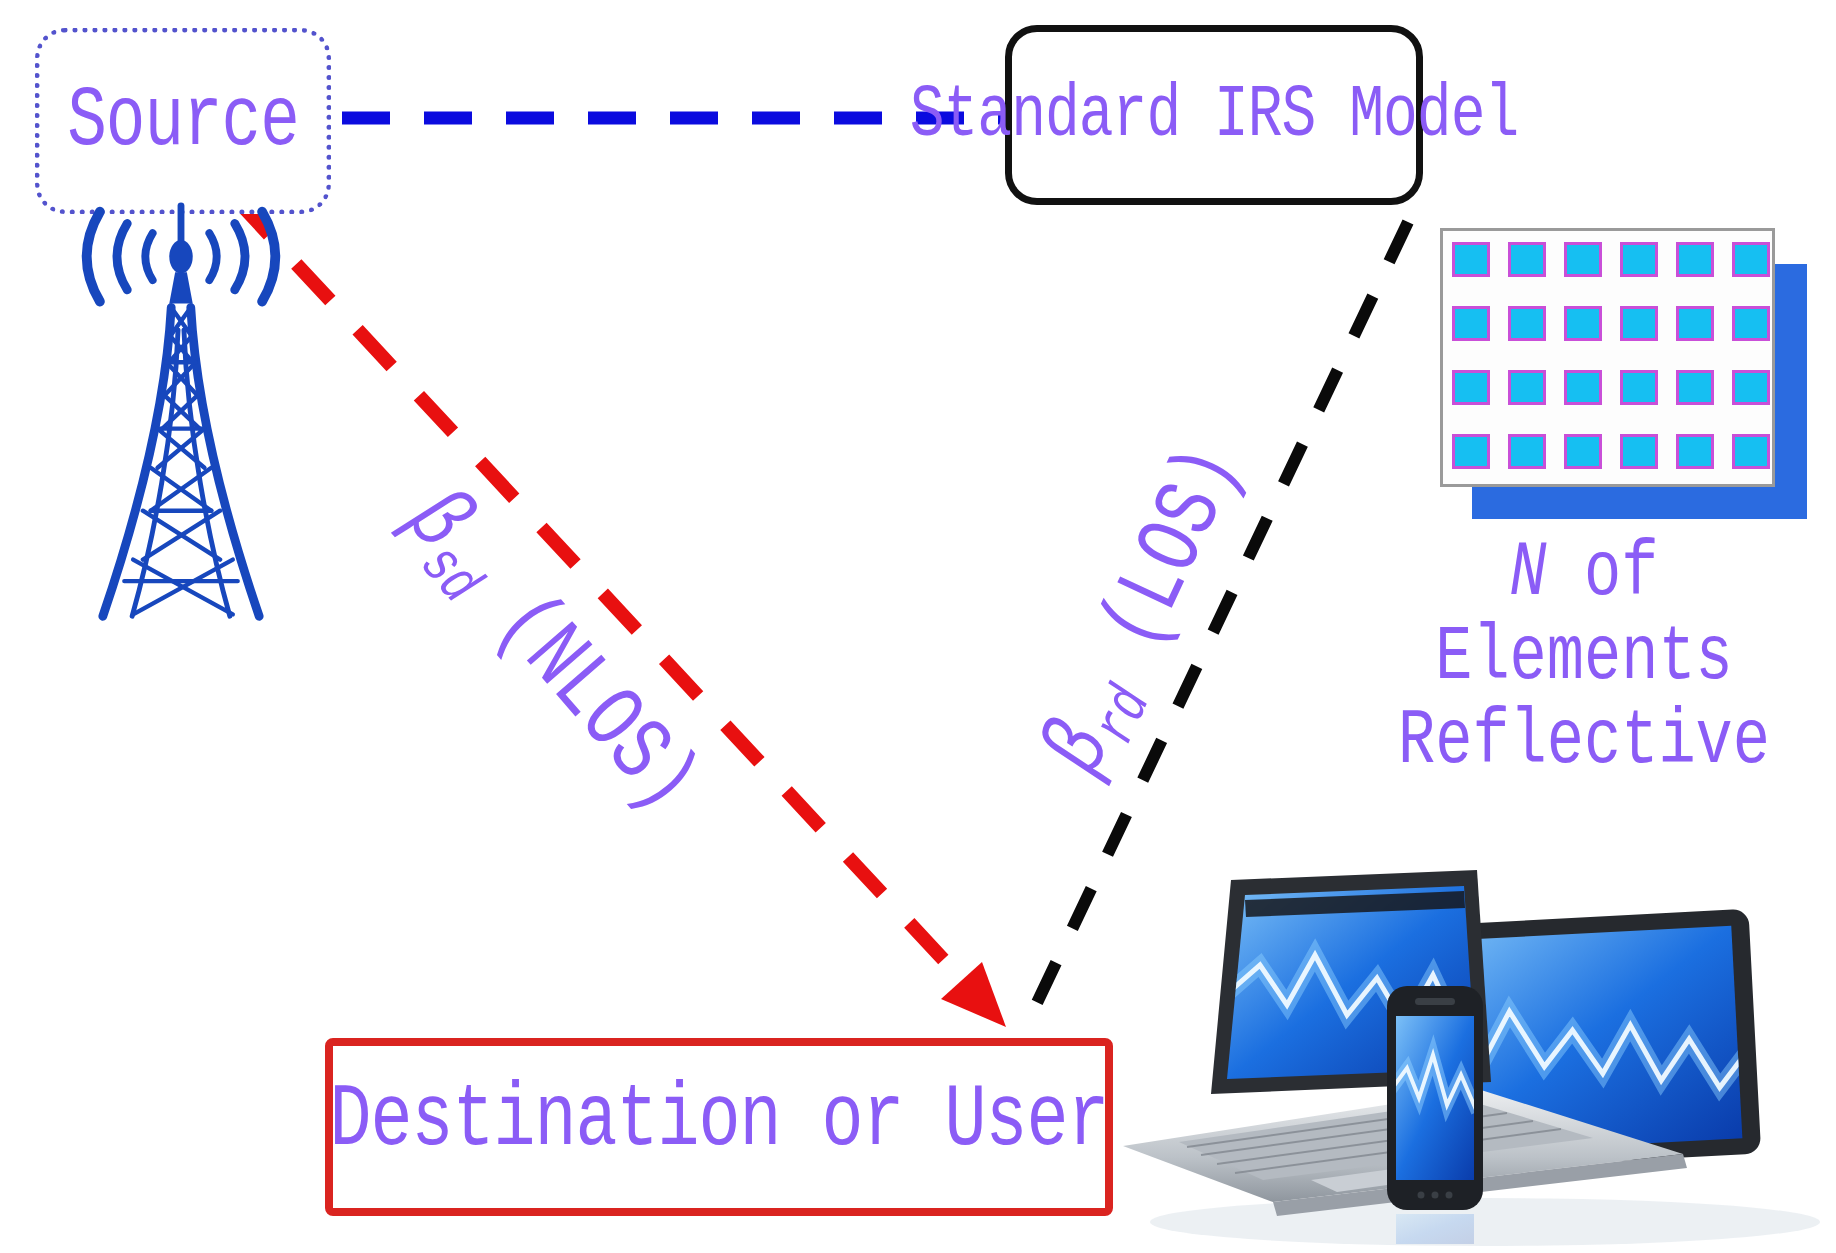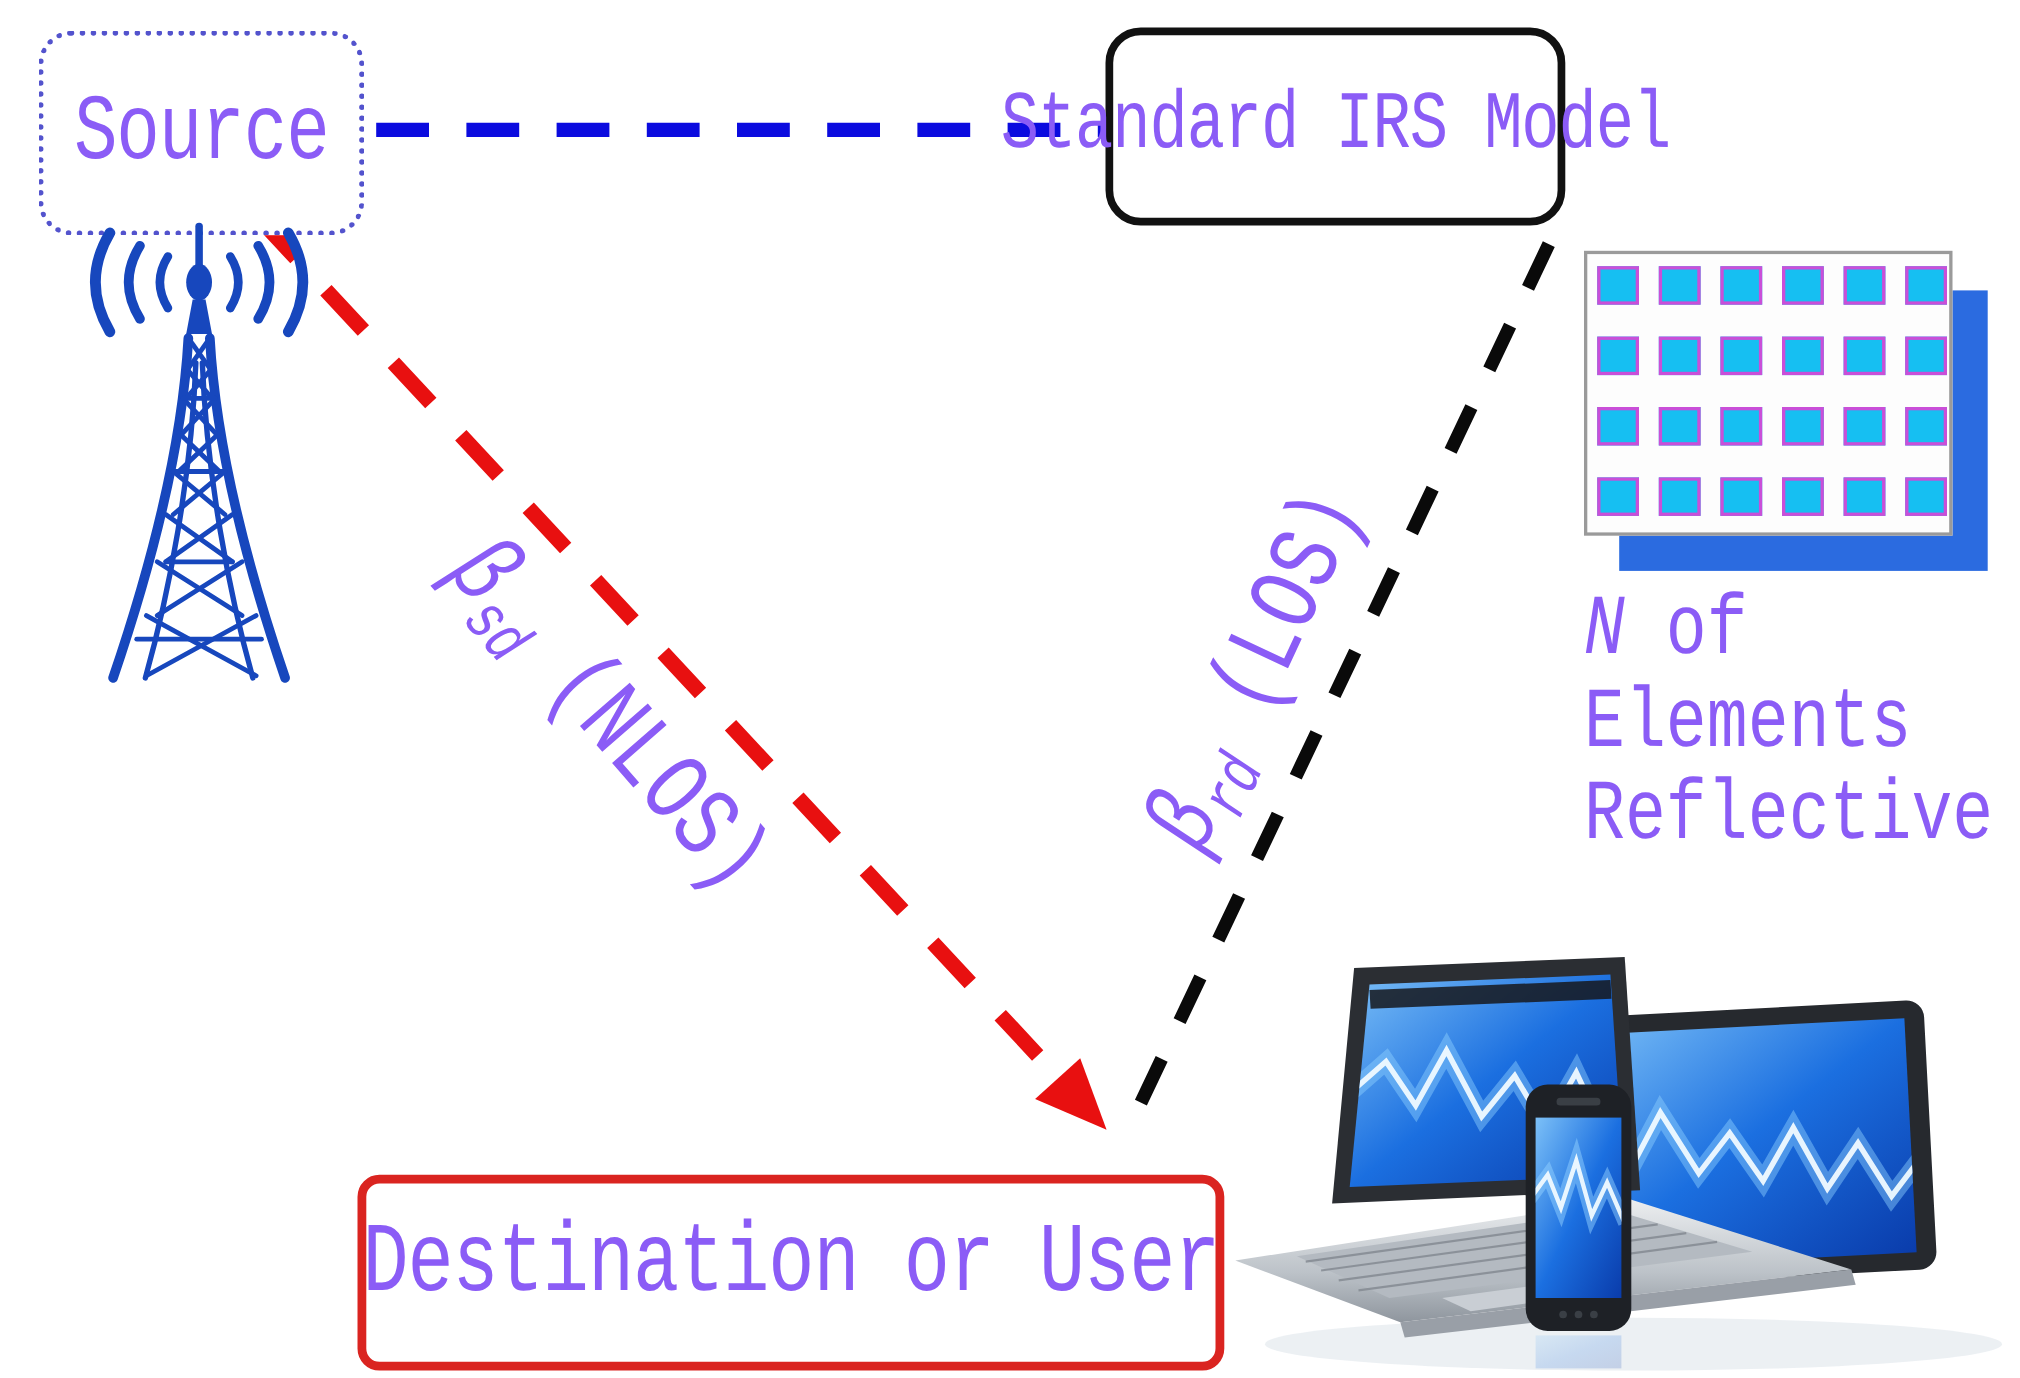--- a/index.html
+++ b/index.html
@@ -7,21 +7,21 @@
     position:relative; width:1836px; height:1253px; background:#ffffff;
     font-family:Liberation Mono, monospace; color:#8b5cf6; overflow:hidden;
   }
   
   #connectors { position:absolute; left:0; top:0; width:1836px; height:1253px; z-index:1; }
 
   
   .node { position:absolute; z-index:2; background:#ffffff; display:flex; align-items:center; justify-content:center; box-sizing:border-box; }
   #source-node { left:35px; top:28px; width:296px; height:186px; border:5px dotted #5353cd; border-radius:30px; }
   #irs-model-node { left:1005px; top:25px; width:418px; height:180px; border:7px solid #15803d; border-radius:32px; }
-  #destination-node { left:325px; top:1068px; width:788px; height:178px; border:8px solid #da2420; border-radius:20px; }
+  #destination-node { left:325px; top:1038px; width:788px; height:178px; border:8px solid #da2420; border-radius:8px; }
 
   .node-label { white-space:nowrap; display:inline-block; transform:scaleY(1.28); letter-spacing:-1px; }
   #source-node .node-label { font-size:66px; }
   #irs-model-node .node-label { font-size:58px; }
   #destination-node .node-label { font-size:70px; margin-top:-14px; }
 
   
   .link-label { position:absolute; z-index:3; white-space:nowrap; font-size:66px; }
   .link-label .stretch { display:inline-block; transform:scaleY(1.3); }
   .link-label .sym { font-style:italic; }
@@ -31,21 +31,21 @@
   #label-rd { left:1148px; top:612px; transform:translate(-50%,-50%) rotate(-65deg); font-size:70px; }
 
   
   #irs-panel-wrap { position:absolute; left:1440px; top:228px; width:400px; height:330px; z-index:2; }
   #irs-panel-backdrop { position:absolute; left:32px; top:36px; width:335px; height:255px; background:#2b6be0; }
   #irs-panel { position:absolute; left:0; top:0; width:335px; height:259px; background:#fdfdfd; border:3px solid #9a9a9a; box-sizing:border-box; }
   #irs-grid { display:grid; padding:11px 9px; gap:29px 18px; width:fit-content; }
   .irs-cell { width:38px; height:35px; border:3px solid #c94fd8; box-sizing:border-box; display:block; }
 
   
-  #panel-caption { position:absolute; left:1440px; top:532px; width:376px; z-index:2; text-align:left; font-size:62px; line-height:84px; }
+  #panel-caption { position:absolute; left:1396px; top:532px; width:376px; z-index:2; text-align:center; font-size:62px; line-height:84px; }
   #panel-caption .stretch { display:inline-block; transform:scaleY(1.25); }
   #panel-caption .n-sym { font-style:italic; }
 
   
   #radio-tower { position:absolute; left:30px; top:198px; width:302px; height:430px; z-index:2; }
   #user-devices { position:absolute; left:1115px; top:850px; width:720px; height:402px; z-index:2; }
 </style>
 </head>
 <body>
 

